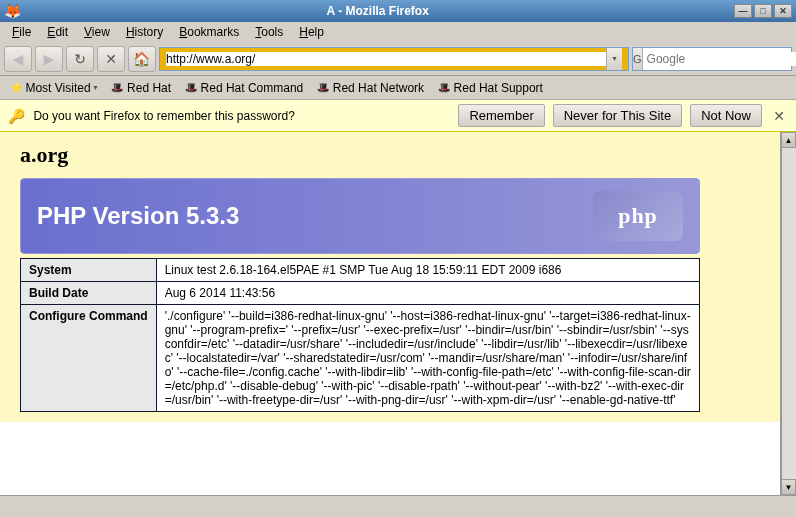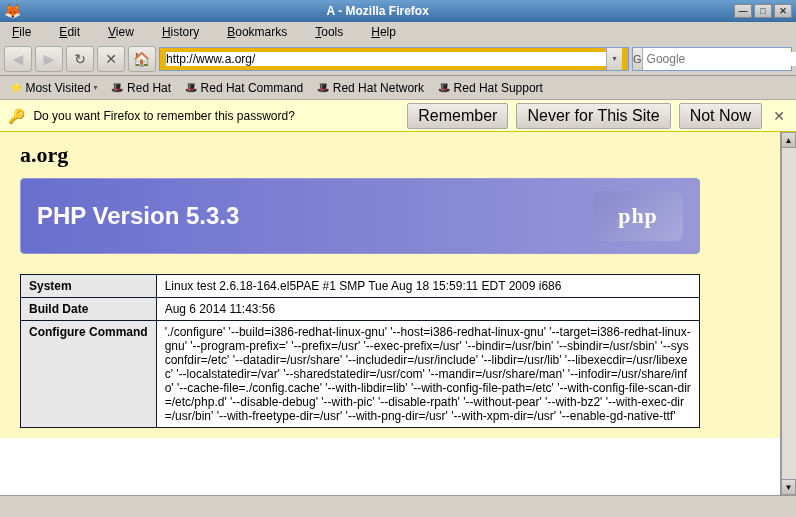--- a/index.html
+++ b/index.html
@@ -31,21 +31,21 @@
     }
     .firefox-icon { font-size: 14px; }
 
     
     .menu-bar {
       background: #d4d0c8;
       height: 20px;
       display: flex;
       align-items: center;
       padding: 0 4px;
-      gap: 12px;
+      gap: 0;
     }
     .menu-item {
       padding: 2px 8px;
       font-size: 12px;
       cursor: pointer;
       color: #000;
     }
     .menu-item span { text-decoration-line: underline; text-decoration-style: solid; }
 
     
@@ -149,21 +149,21 @@
       align-items: center;
       padding: 0 8px;
       gap: 8px;
     }
     .notif-icon { font-size: 14px; color: #666; }
     .notif-text { flex: 1; font-size: 12px; color: #000; }
     .notif-btn {
       padding: 3px 10px;
       background: linear-gradient(to bottom, #f0ede8, #d4d0c8);
       border: 1px solid #aaa;
-      font-size: 16px;
+      font-size: 13px;
       cursor: pointer;
       border-radius: 2px;
     }
     .notif-close {
       width: 18px; height: 18px;
       background: none;
       border: 1px solid transparent;
       font-size: 14px;
       cursor: pointer;
       color: #555;
@@ -193,21 +193,21 @@
 
     
     .php-header {
       background: linear-gradient(to right, #6a6fce, #9898d8);
       border: 1px solid #9898d8;
       border-radius: 4px;
       padding: 12px 16px;
       display: flex;
       align-items: center;
       justify-content: space-between;
-      margin-bottom: 20px;
+      margin-bottom: 4px;
       max-width: 680px;
     }
     .php-version-text {
       font-size: 24px;
       font-weight: bold;
       color: white;
     }
     .php-logo {
       width: 90px; height: 50px;
       background: linear-gradient(135deg, #8888cc, #aaaadd);

